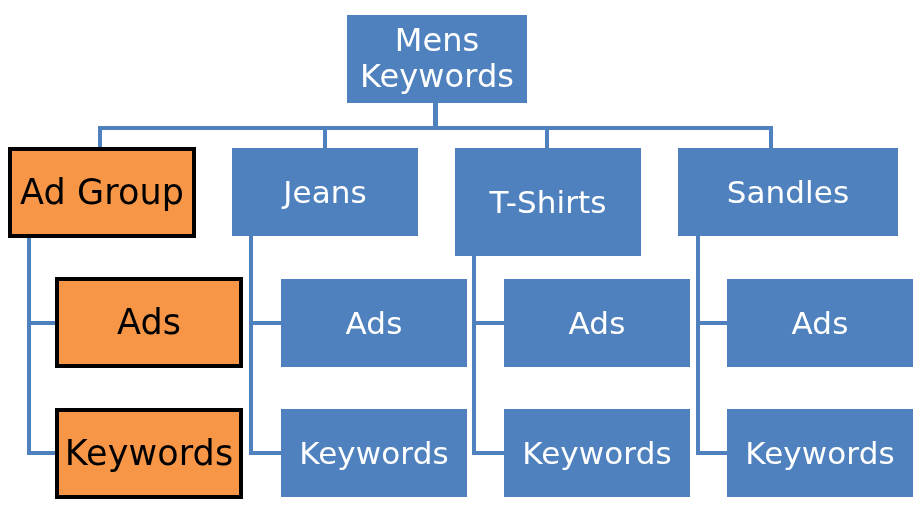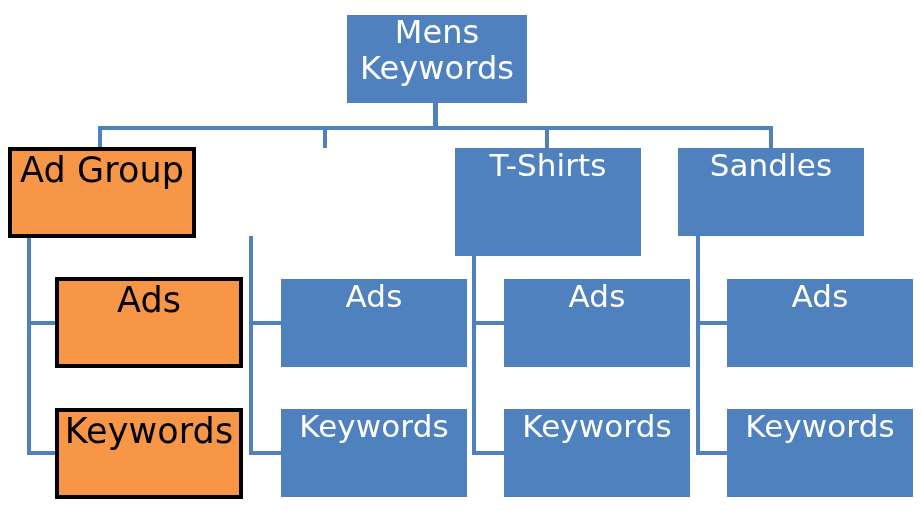--- a/index.html
+++ b/index.html
@@ -13,21 +13,21 @@
   #canvas {
     position: relative;
     width: 921px;
     height: 511px;
     background: #ffffff;
     overflow: hidden;
   }
   .node {
     position: absolute;
     display: flex;
-    align-items: flex-start;
+    align-items: center;
     justify-content: center;
     text-align: center;
     box-sizing: border-box;
     line-height: 1.12;
     letter-spacing: 0.1px;
   }
   .node.blue {
     background: #4e81bd;
     color: #ffffff;
     font-size: 31px;
@@ -84,26 +84,29 @@
     <span>
       <span>Mens</span><br>
       <span>Keywords</span>
     </span>
   </div>
 
   <div class="node orange" style="left:8px; top:147px; width:188px; height:91px;">
     <span>Ad Group</span>
   </div>
 
+  <div class="node blue" style="left:232px; top:148px; width:186px; height:88px;">
+    <span>Jeans</span>
+  </div>
 
   <div class="node blue" style="left:455px; top:148px; width:186px; height:108px;">
     <span>T-Shirts</span>
   </div>
 
-  <div class="node blue" style="left:678px; top:148px; width:186px; height:88px;">
+  <div class="node blue" style="left:678px; top:148px; width:220px; height:88px;">
     <span>Sandles</span>
   </div>
 
   <div class="node orange" style="left:55px; top:277px; width:188px; height:91px;">
     <span>Ads</span>
   </div>
 
   <div class="node blue" style="left:281px; top:279px; width:186px; height:88px;">
     <span>Ads</span>
   </div>

